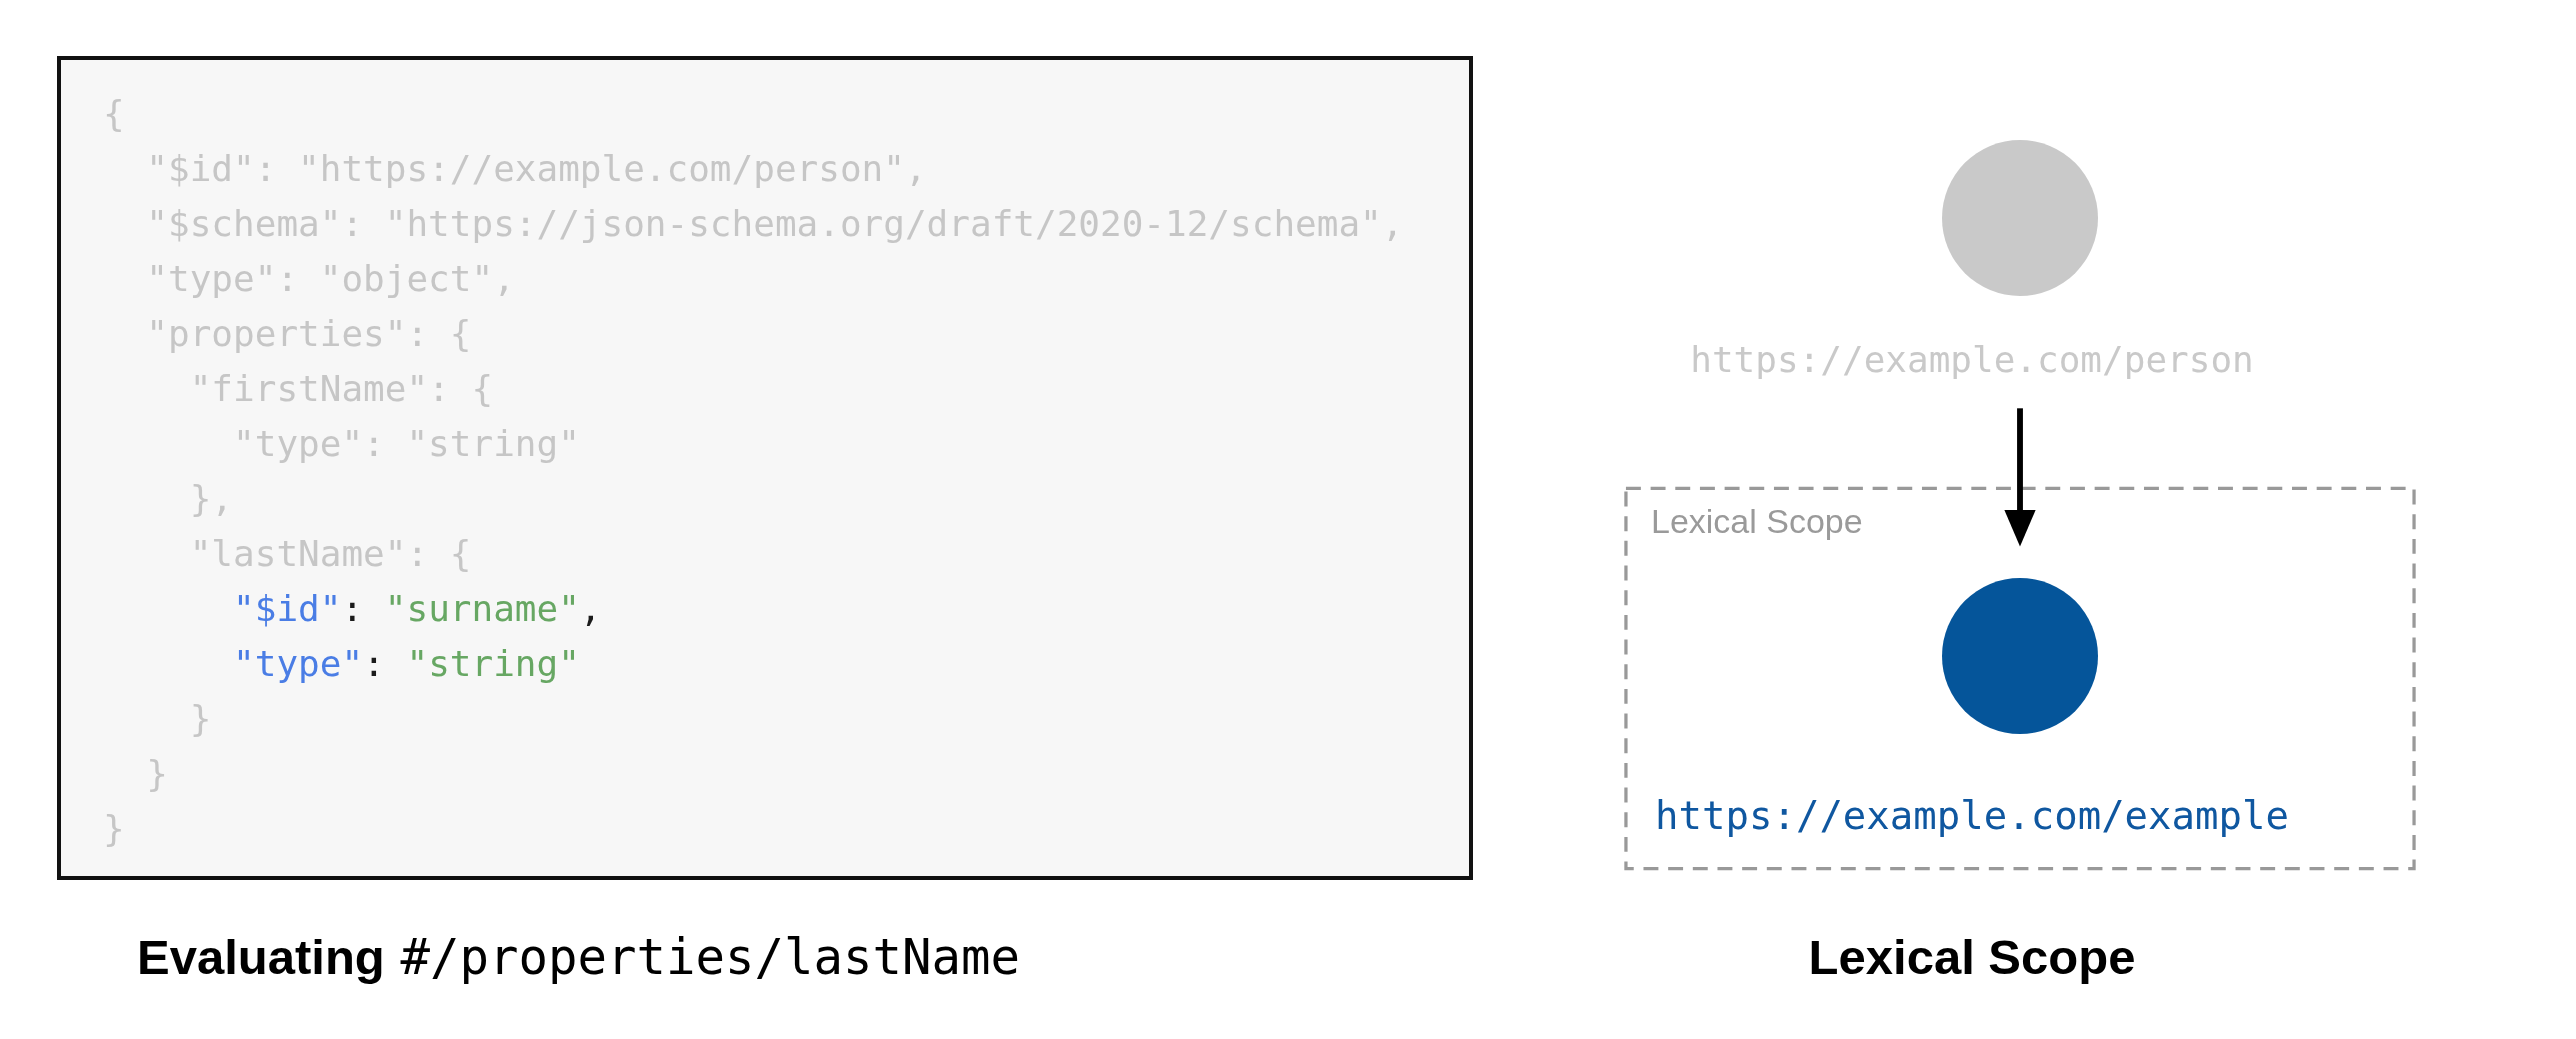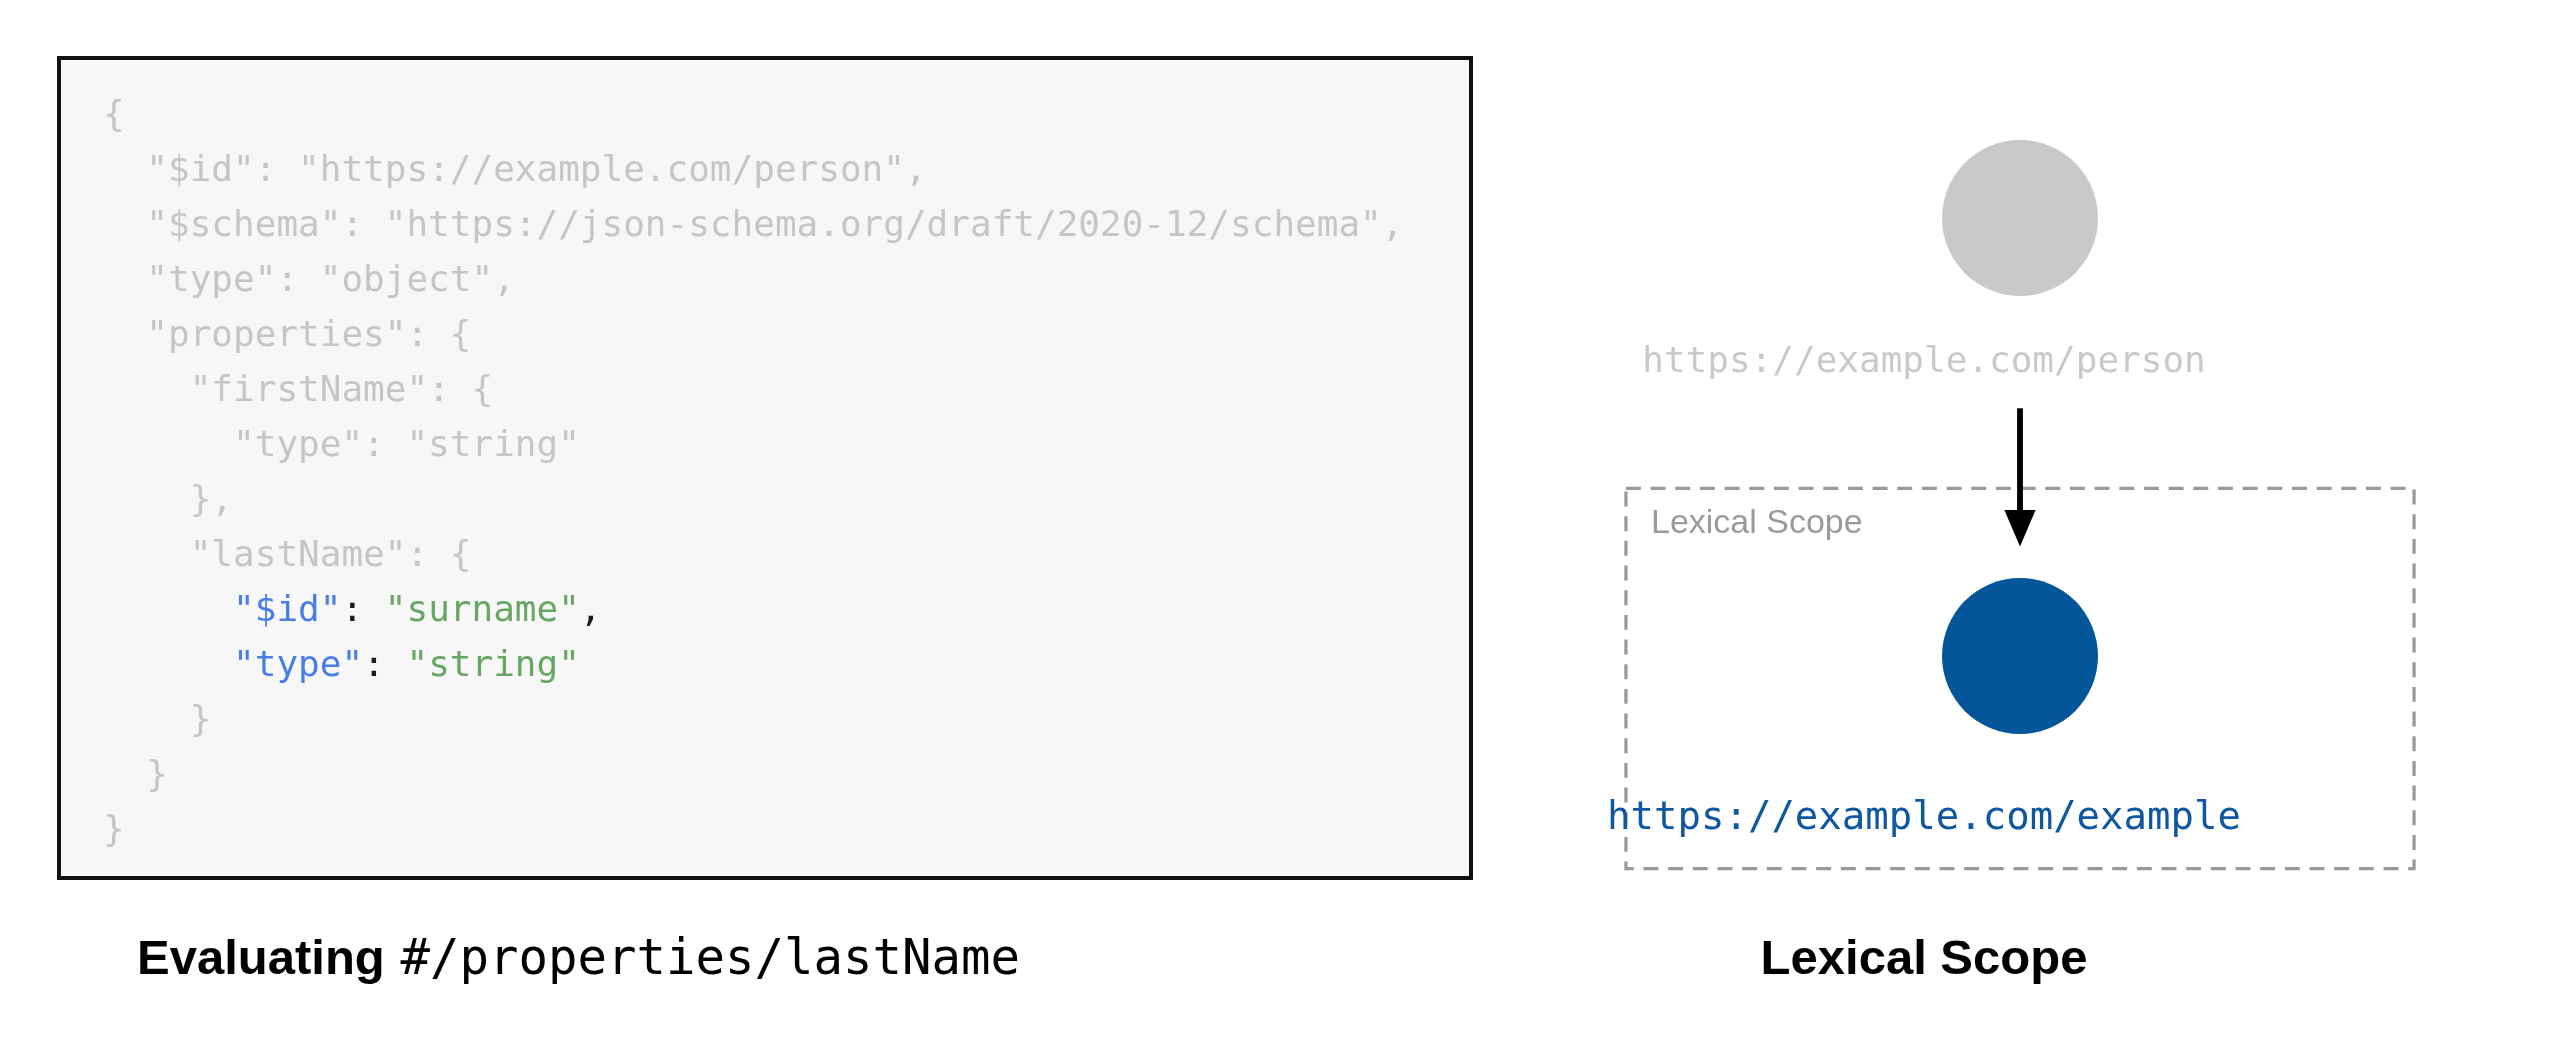--- a/index.html
+++ b/index.html
@@ -38,21 +38,21 @@
   .cap-bold{font-weight:700;font-family:"Liberation Sans", sans-serif;}
   .cap-mono{font-family:"DejaVu Sans Mono", monospace;font-weight:400;margin-left:15.6px;}
 
   
   .gray-circle{
     position:absolute;left:1942px;top:140px;
     width:156px;height:156px;border-radius:50%;
     background:var(--gray-node);
   }
   .center-band{
-    position:absolute;left:1528px;width:792px;
+    position:absolute;left:1576px;width:792px;
     text-align:center;white-space:nowrap;
   }
   .gray-uri{
     top:338px;
     font-family:"DejaVu Sans Mono", monospace;
     font-size:36px;line-height:43px;
     color:var(--gray-label);
   }
   .arrow-svg{
     position:absolute;left:1999px;top:407px;

